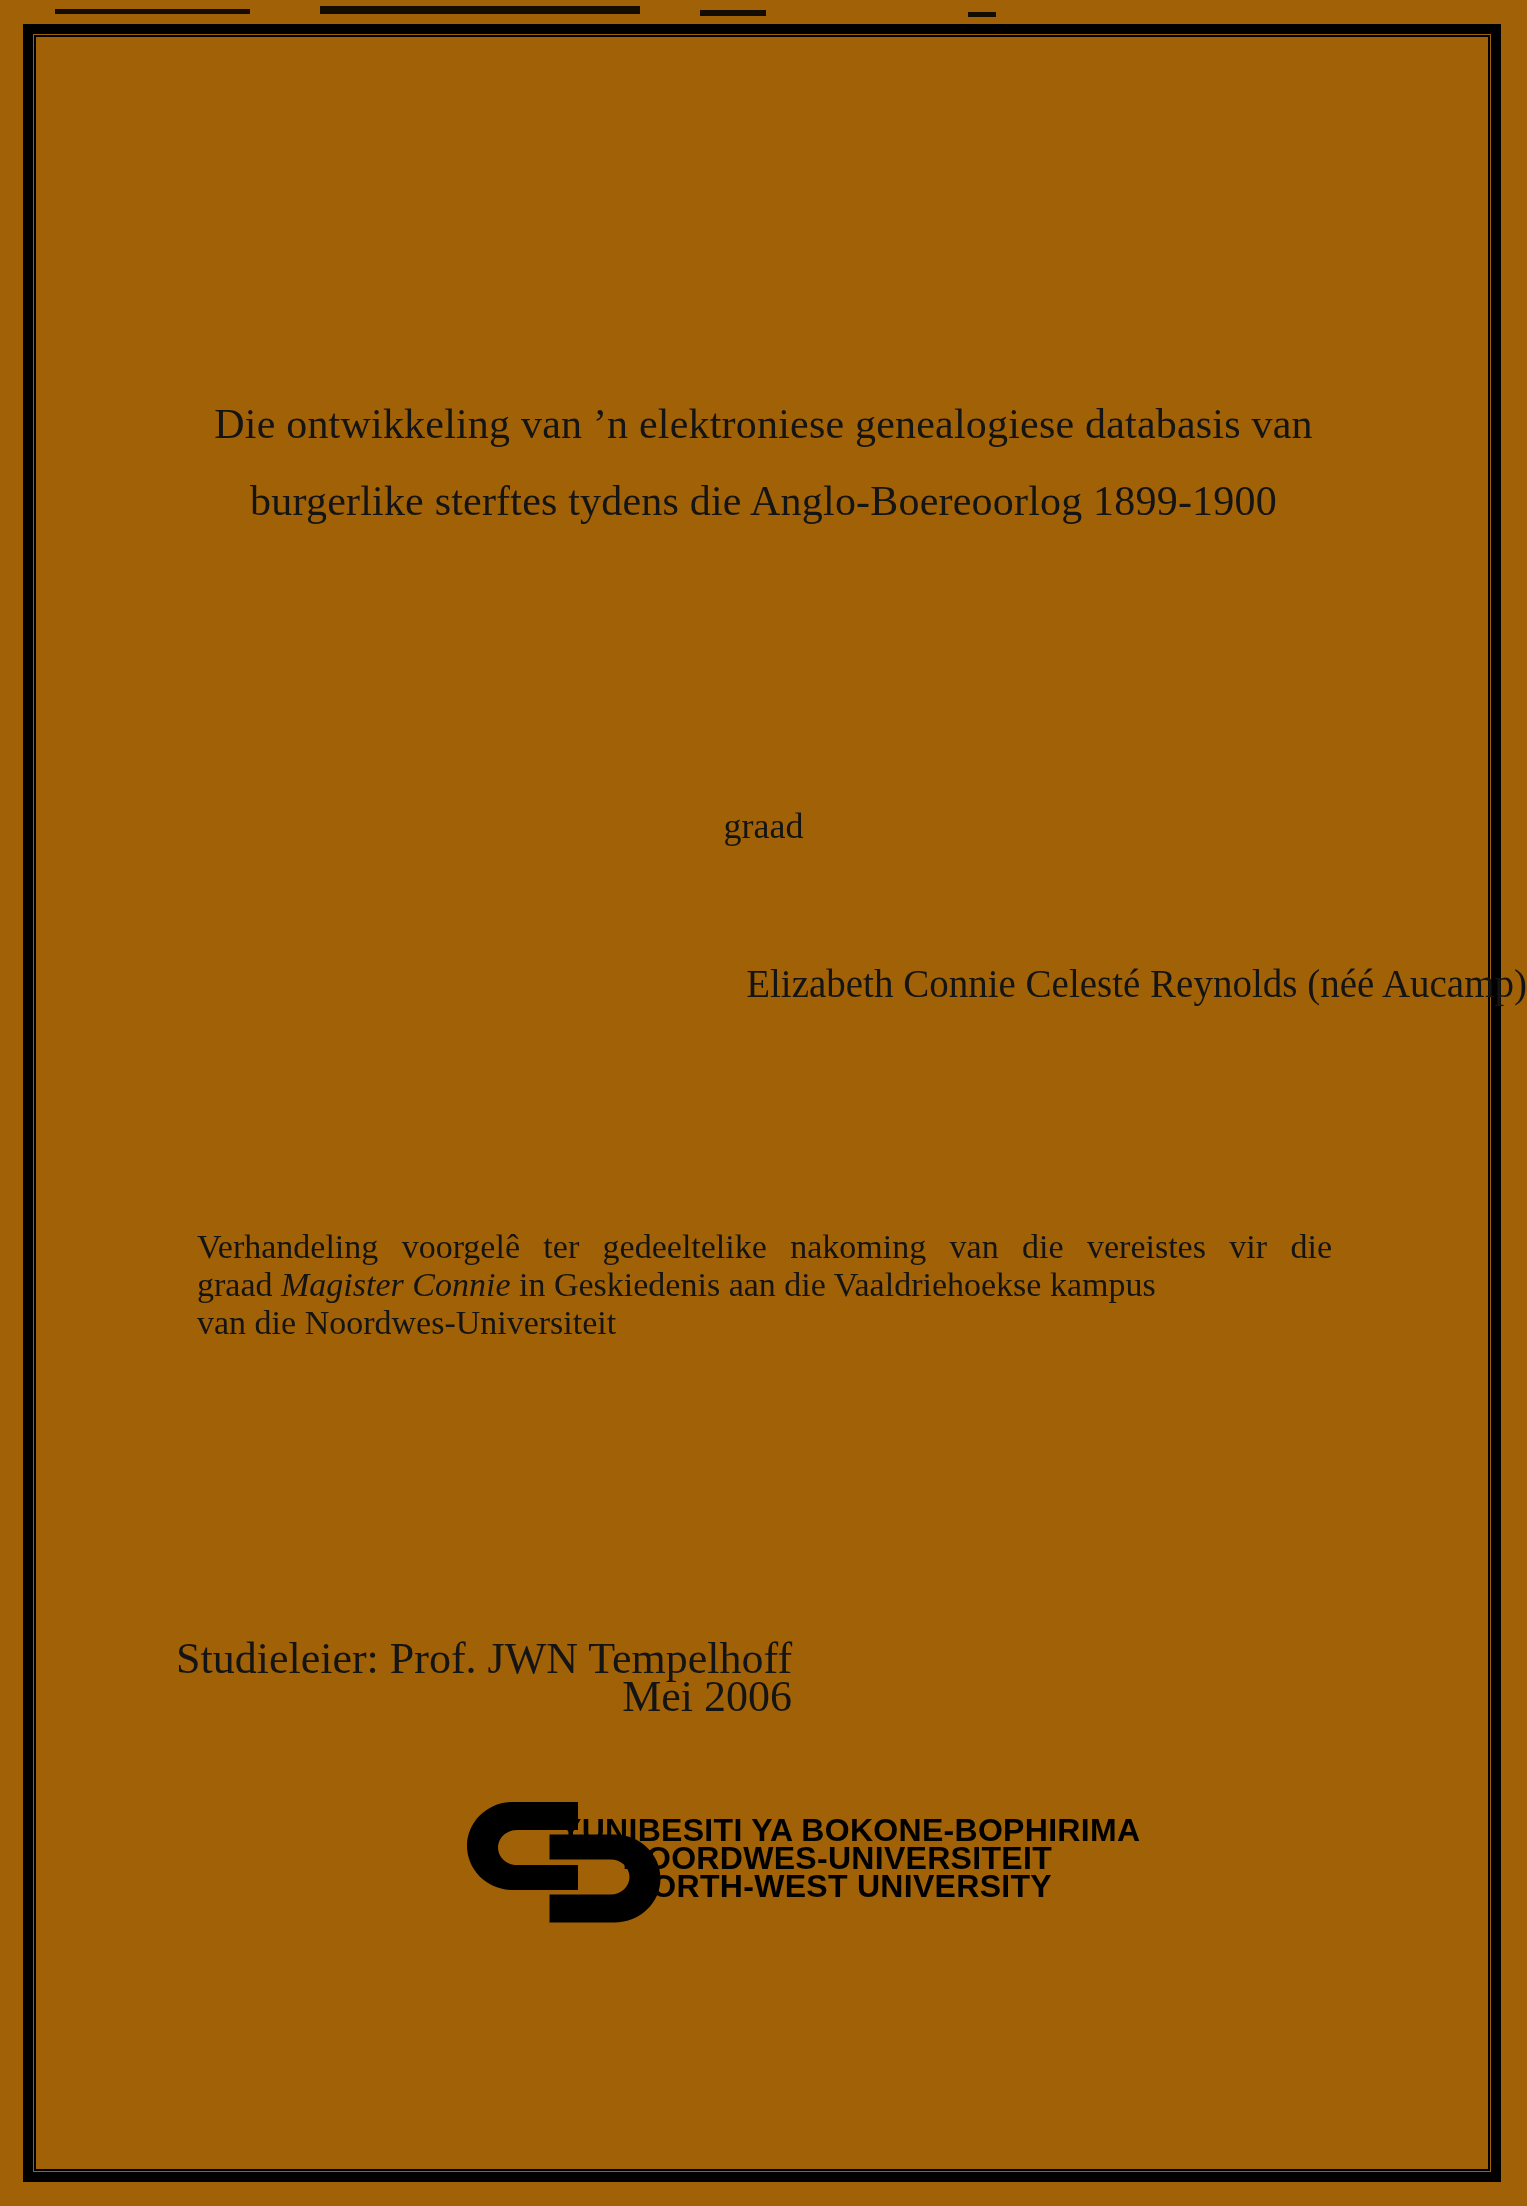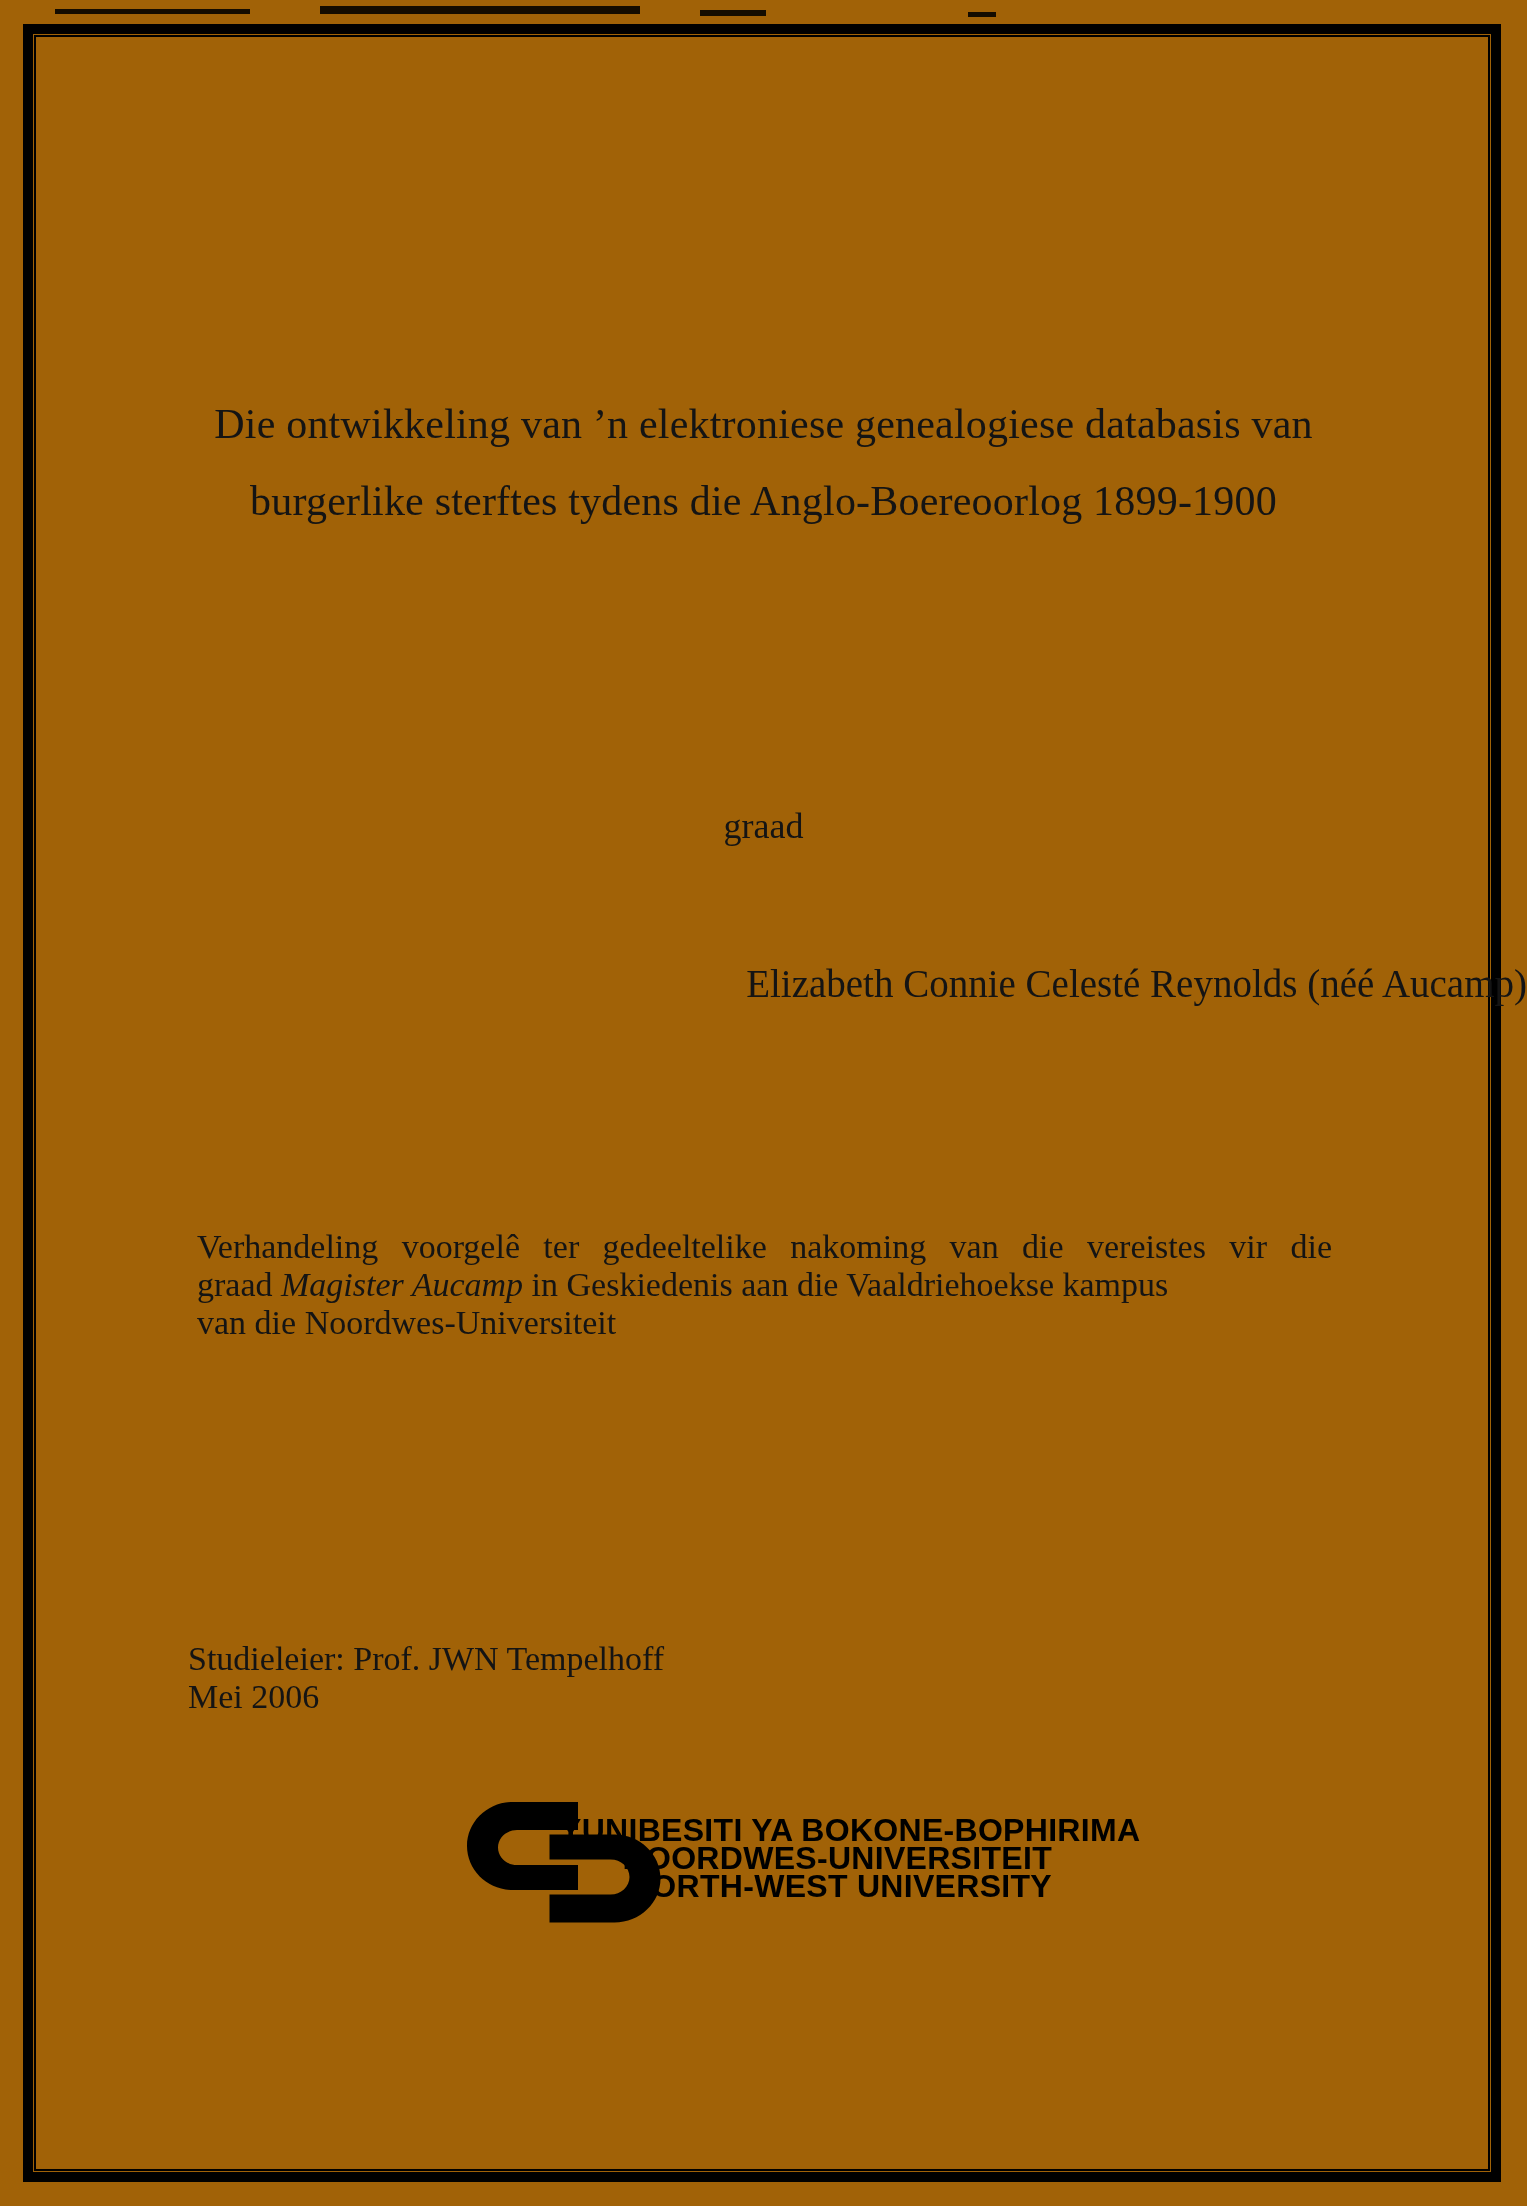--- a/index.html
+++ b/index.html
@@ -46,22 +46,22 @@
   .statement {
     position:absolute; left:197px; top:1228px; width:1135px;
     font-size:34px; line-height:38px;
   }
   .statement .justified {
     text-align:justify;
     text-align-last:justify;
   }
   .statement .it { font-style:italic; }
   .supervisor-block {
-    position:absolute; left:188px; top:1640px;
-    font-size:34px; line-height:38px;
+    position:absolute; left:176px; top:1640px;
+    font-size:44px; line-height:38px;text-align:right;
   }
   .logo {
     position:absolute; left:467px; top:1802px; width:620px; height:140px;
   }
   .logo-mark { position:absolute; left:0; top:0; }
   .logo-text {
     position:absolute; left:93px; top:14px; width:492px;
     text-align:right;
     font-family:"Liberation Sans", sans-serif;
     font-weight:bold;
@@ -89,21 +89,21 @@
     <div>Die ontwikkeling van ’n elektroniese genealogiese databasis van</div>
     <div>burgerlike sterftes tydens die Anglo-Boereoorlog 1899-1900</div>
   </div>
 
   <div class="byline">graad</div>
 
   <div class="author">Elizabeth Connie Celesté Reynolds (néé Aucamp)</div>
 
   <div class="statement">
     <div class="justified">Verhandeling voorgelê ter gedeeltelike nakoming van die vereistes vir die</div>
-    <div><span>graad </span><span class="it">Magister Aucamp</span><span> in Geskiedenis aan die Vaaldriehoekse kampus</span></div>
+    <div><span>graad </span><span class="it">Magister Connie</span><span> in Geskiedenis aan die Vaaldriehoekse kampus</span></div>
     <div>van die Noordwes-Universiteit</div>
   </div>
 
   <div class="supervisor-block">
     <div>Studieleier: Prof. JWN Tempelhoff</div>
     <div>Mei 2006</div>
   </div>
 
   <div class="logo">
     <svg class="logo-mark" viewBox="0 0 194 126" width="194" height="126" xmlns="http://www.w3.org/2000/svg">

